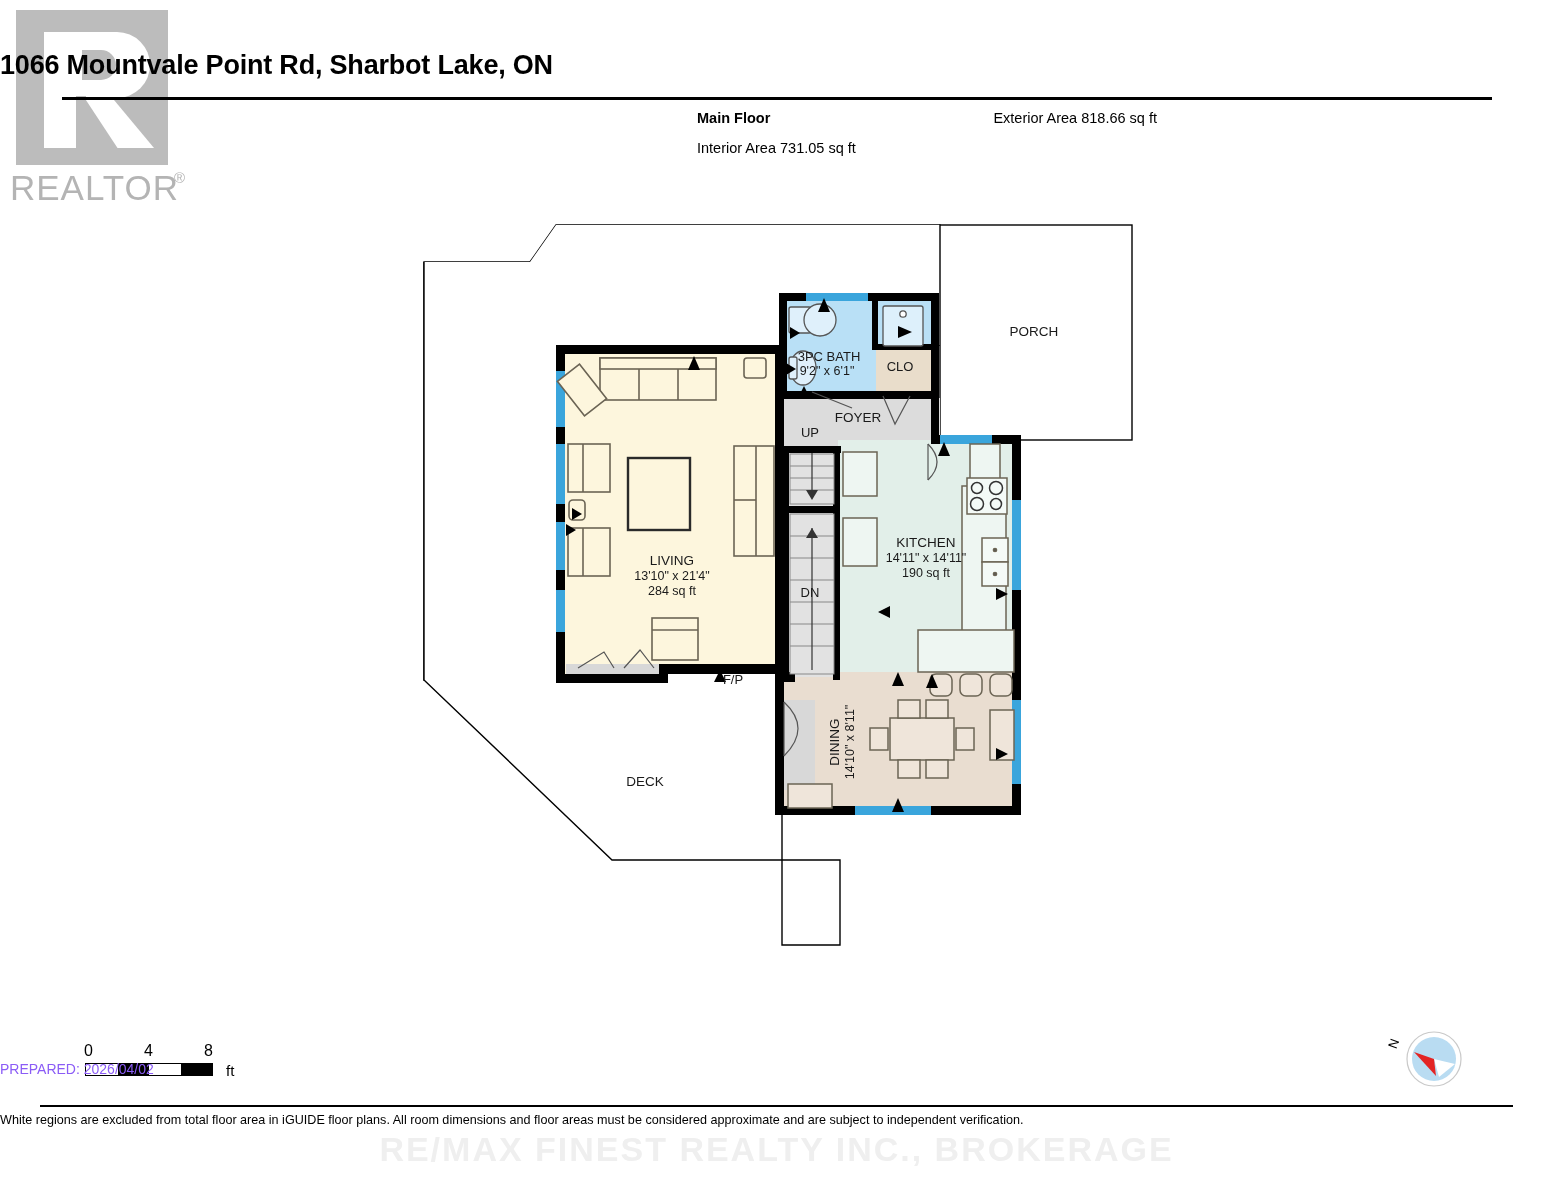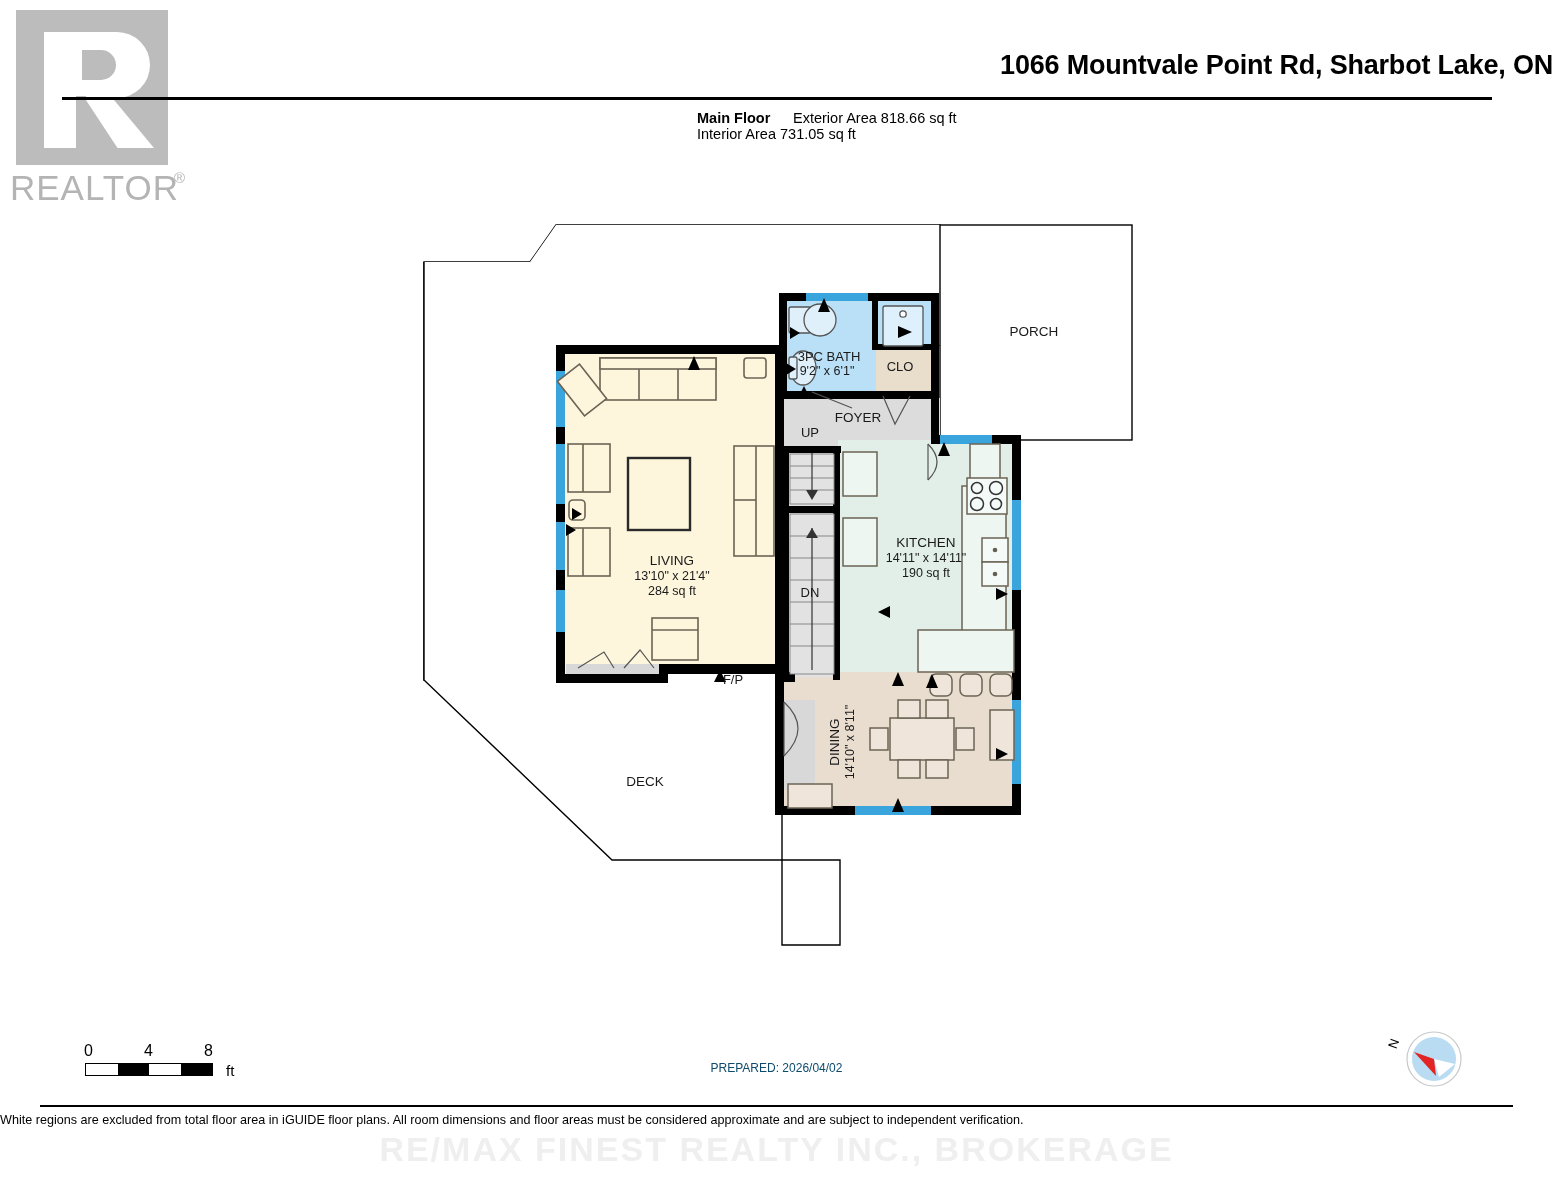--- a/index.html
+++ b/index.html
@@ -59,33 +59,33 @@
     font-family: "Liberation Sans", sans-serif;
   }
   #realtor-reg {
     position: absolute; left: 166px; top: 163px;
     font-size: 15px; color: #b4b4b4;
   }
 
   
   #title {
     position: absolute; left: 0; right: 0; top: 50px;
-    text-align: right;
+    text-align: left;
     font-size: 27px; font-weight: bold; color: #000;
     letter-spacing: -0.2px;
   }
   #header-rule {
     position: absolute; left: 62px; top: 97px;
     width: 1430px; height: 3px; background: #000;
   }
   #subheader {
     position: absolute; left: 697px; top: 110px;
     width: 460px;
   }
-  #subheader .row { display: flex; margin-bottom: 0; }
+  #subheader .row { display: flex; margin-bottom: 14px; justify-content: space-between; }
   #sub-floor {
     width: 96px; font-size: 14.5px; font-weight: bold; color: #000;
   }
   .sub-area { font-size: 14.5px; color: #000; }
   #sub-int { font-size: 14.5px; color: #000; }
 
   
   #plan { position: absolute; left: 0; top: 0; width: 1553px; height: 1030px; }
 
   
@@ -95,21 +95,21 @@
   .sc-black { background: #000; }
   .sc-white { background: #fff; }
   .sc-lbl { position: absolute; font-size: 16px; color: #000; }
   #sc0 { left: 84px; top: 1042px; }
   #sc4 { left: 144px; top: 1042px; }
   #sc8 { left: 204px; top: 1042px; }
   #scft { left: 226px; top: 1062px; font-size: 15px; }
 
   #prepared {
     position: absolute; left: 0; right: 0; top: 1061px;
-    text-align: center; font-size: 12px; color: #0c4a6e;
+    text-align: left; font-size: 14px; color: #8b5cf6;
   }
 
   #compass { position: absolute; left: 1405px; top: 1030px; width: 58px; height: 58px; }
   #compass-n {
     position: absolute; left: 1389px; top: 1036px;
     font-size: 13px; color: #000;
     transform: rotate(-70deg); transform-origin: center;
   }
 
   #footer-rule {

